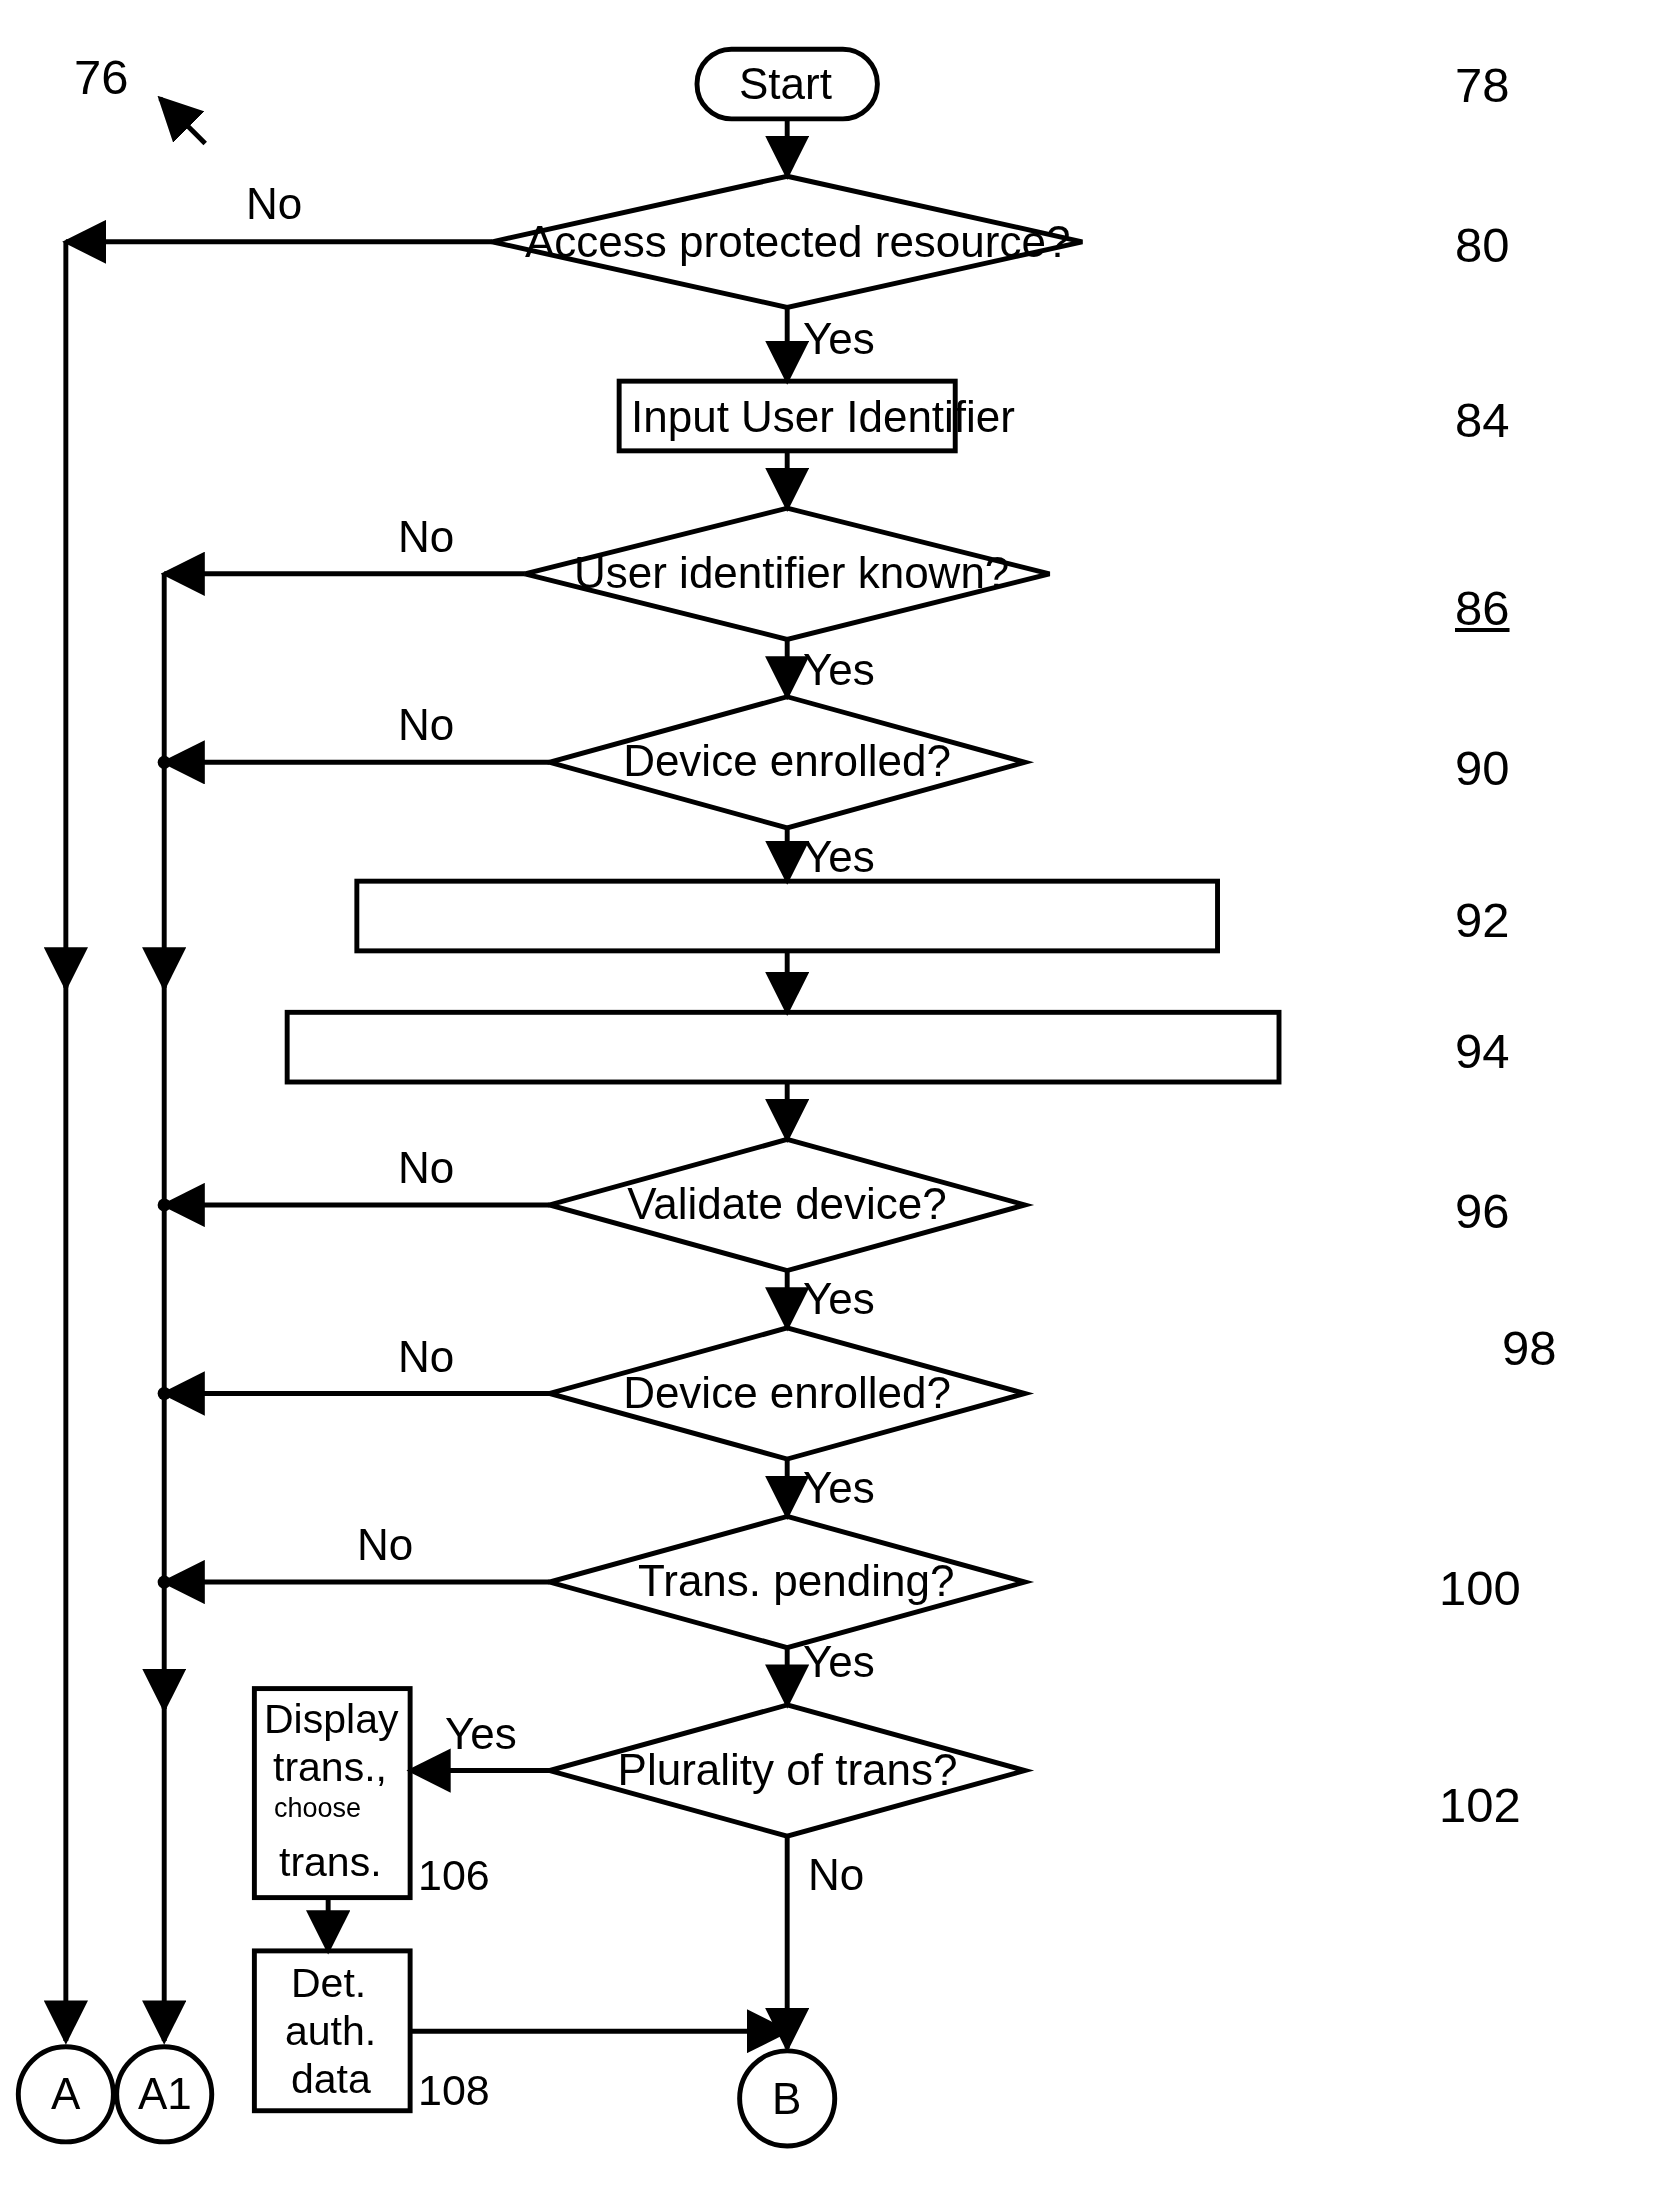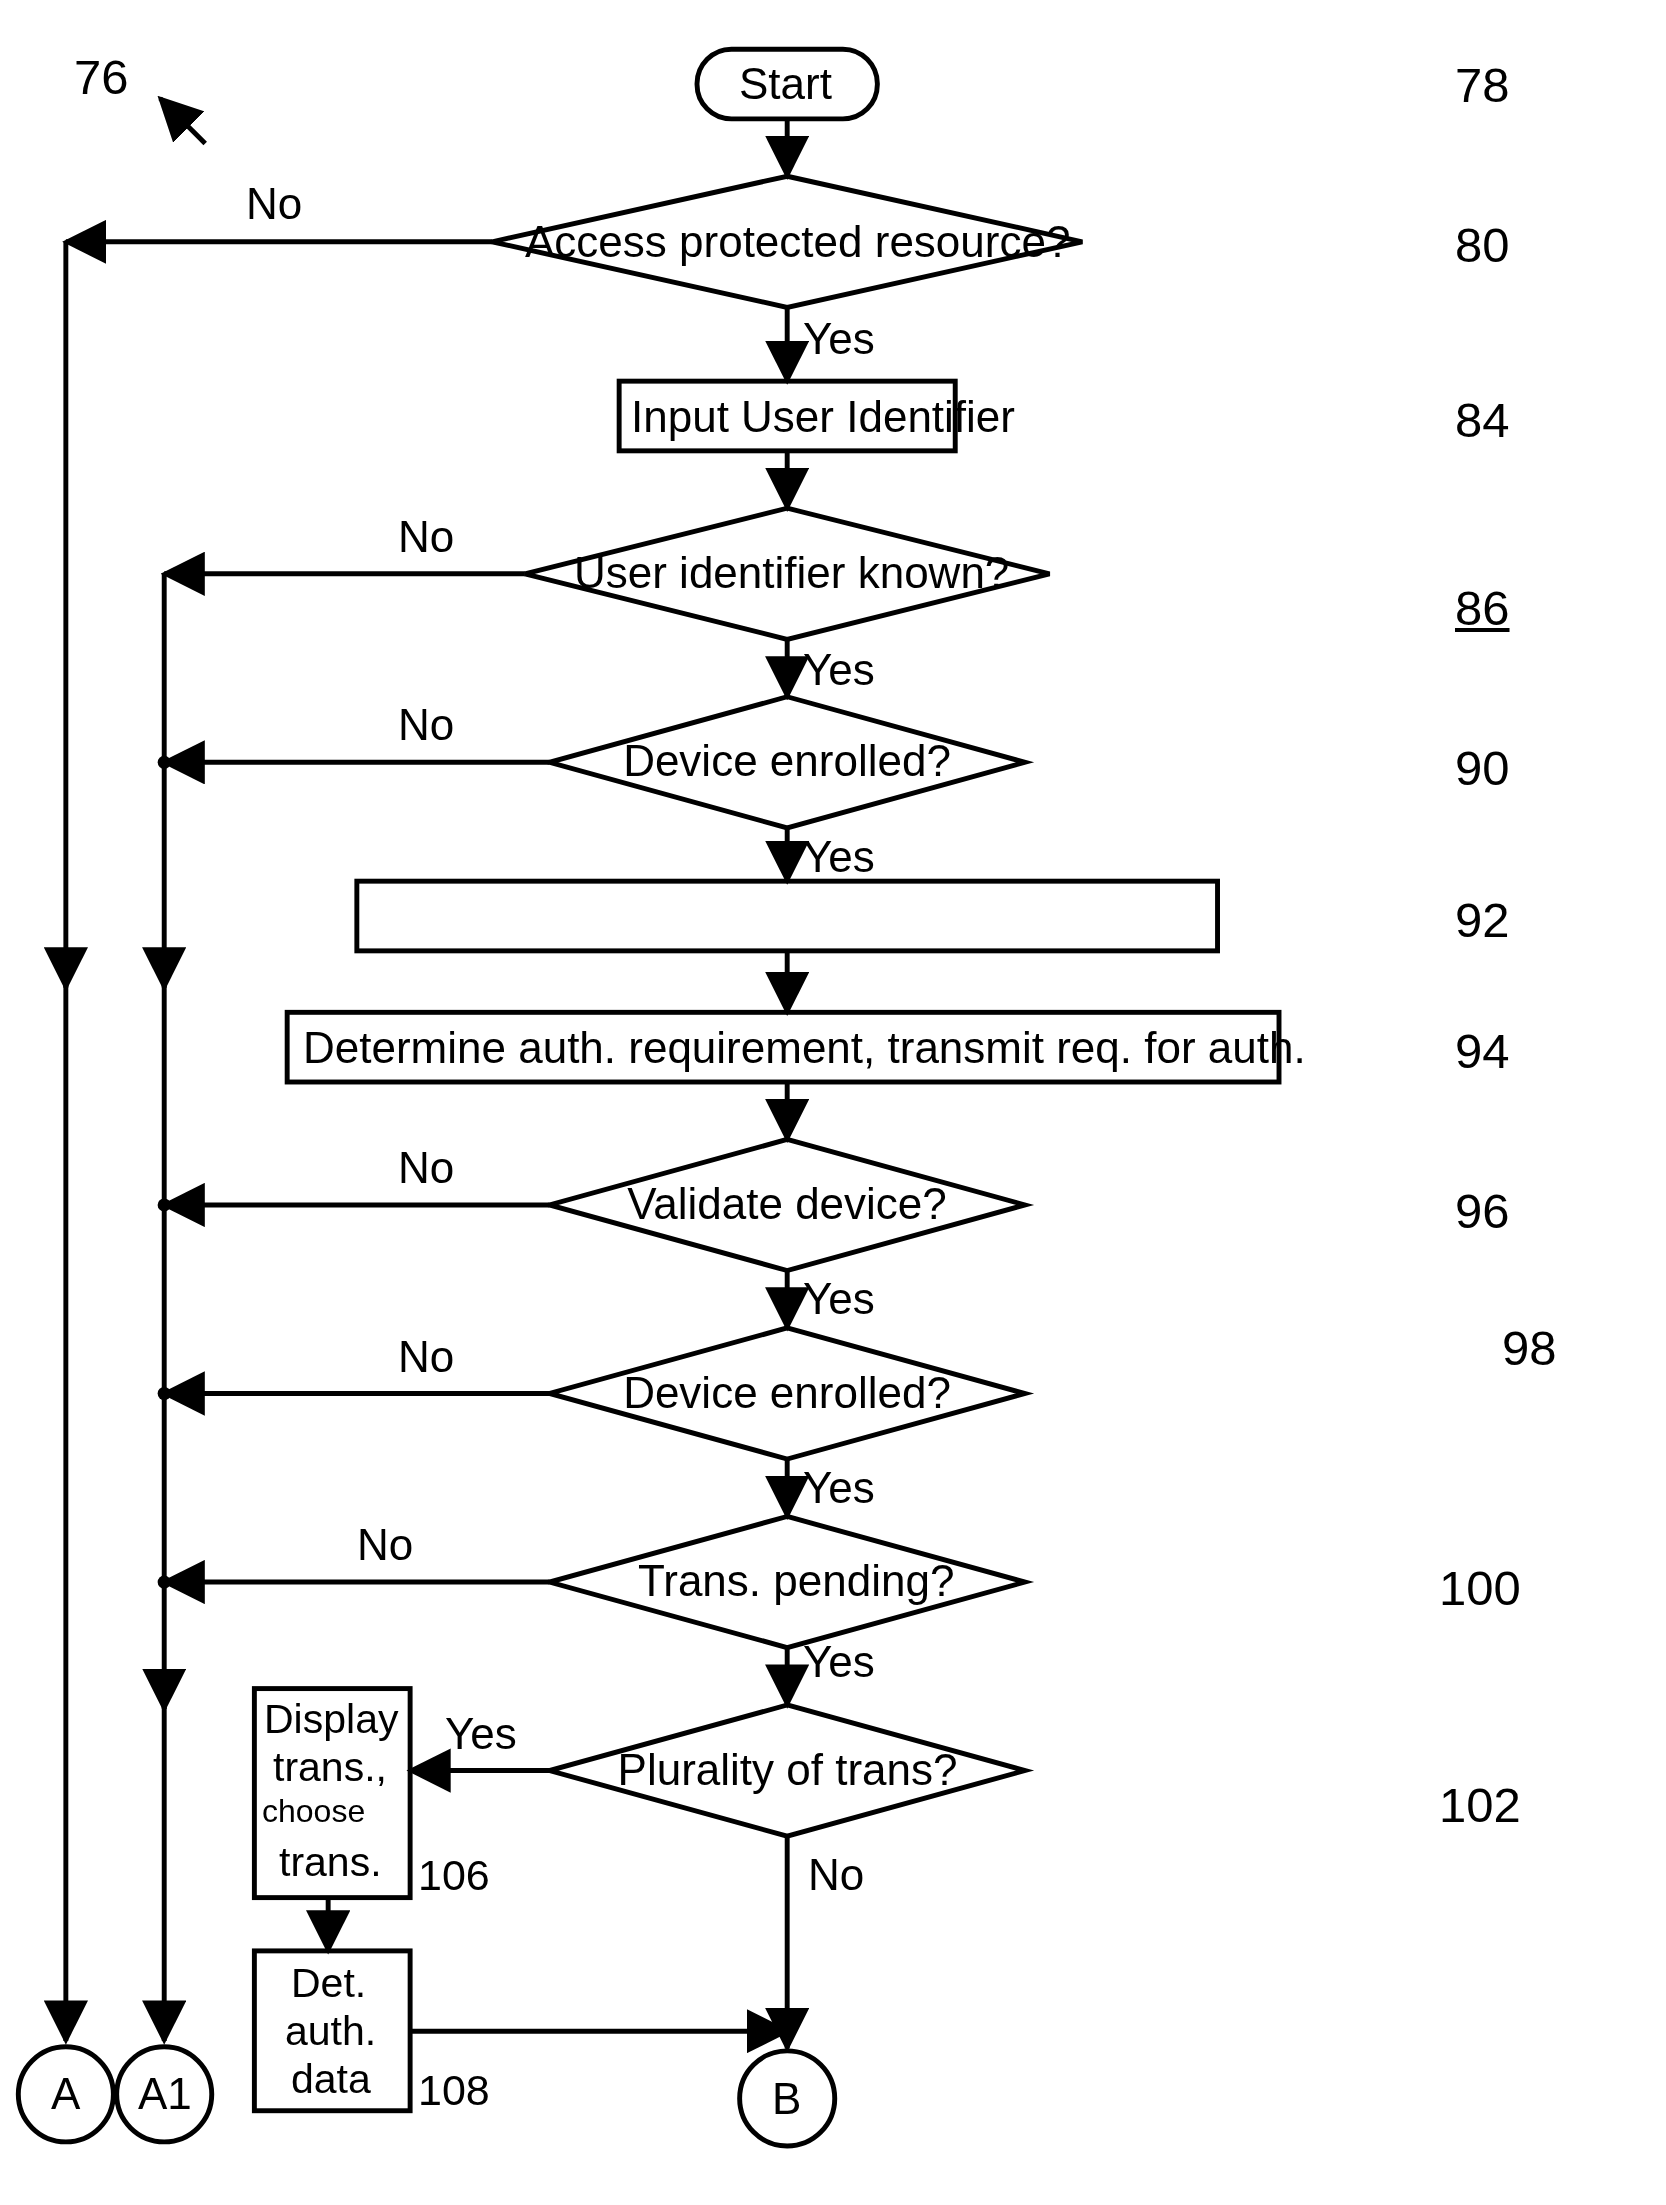--- a/index.html
+++ b/index.html
@@ -135,29 +135,28 @@
 <div class="ref" style="left:74px; top:49px;">76</div>
 
 <div class="label" style="left:418px; top:1854px; font-size:43px;">106</div>
 <div class="label" style="left:418px; top:2069px; font-size:43px;">108</div>
 
 <div class="label" style="left:739px; top:62px;">Start</div>
 <div class="label" style="left:631px; top:395px;">Input User Identifier</div>
 <div class="label" style="left:525px; top:220px; width:525px; text-align:center;">Access protected resource?</div>
 <div class="label" style="left:574px; top:551px; width:426px; text-align:center;">User identifier known?</div>
 <div class="label" style="left:623px; top:739px; width:328px; text-align:center;">Device enrolled?</div>
-<div class="label" style="left:303px; top:1026px;">Determine auth. requirement, transmit req. for auth.</div>
 <div class="label" style="left:627px; top:1182px; width:320px; text-align:center;">Validate device?</div>
 <div class="label" style="left:623px; top:1371px; width:328px; text-align:center;">Device enrolled?</div>
 <div class="label" style="left:638px; top:1559px; width:303px; text-align:center;">Trans. pending?</div>
 <div class="label" style="left:611px; top:1748px; width:353px; text-align:center;">Plurality of trans?</div>
 
 <div class="label" style="left:264px; top:1699px; font-size:41px;">Display</div>
 <div class="label" style="left:273px; top:1747px; font-size:41px;">trans.,</div>
-<div class="label" style="left:262px; top:1795px; font-size:32px;">choose</div>
+<div class="label" style="left:274px; top:1795px; font-size:27px;">choose</div>
 <div class="label" style="left:279px; top:1842px; font-size:41px;">trans.</div>
 
 <div class="label" style="left:291px; top:1963px; font-size:41px;">Det.</div>
 <div class="label" style="left:285px; top:2011px; font-size:41px;">auth.</div>
 <div class="label" style="left:291px; top:2059px; font-size:41px;">data</div>
 
 <div class="label" style="left:51px;  top:2072px;">A</div>
 <div class="label" style="left:138px; top:2072px;">A1</div>
 <div class="label" style="left:772px; top:2077px;">B</div>
 

